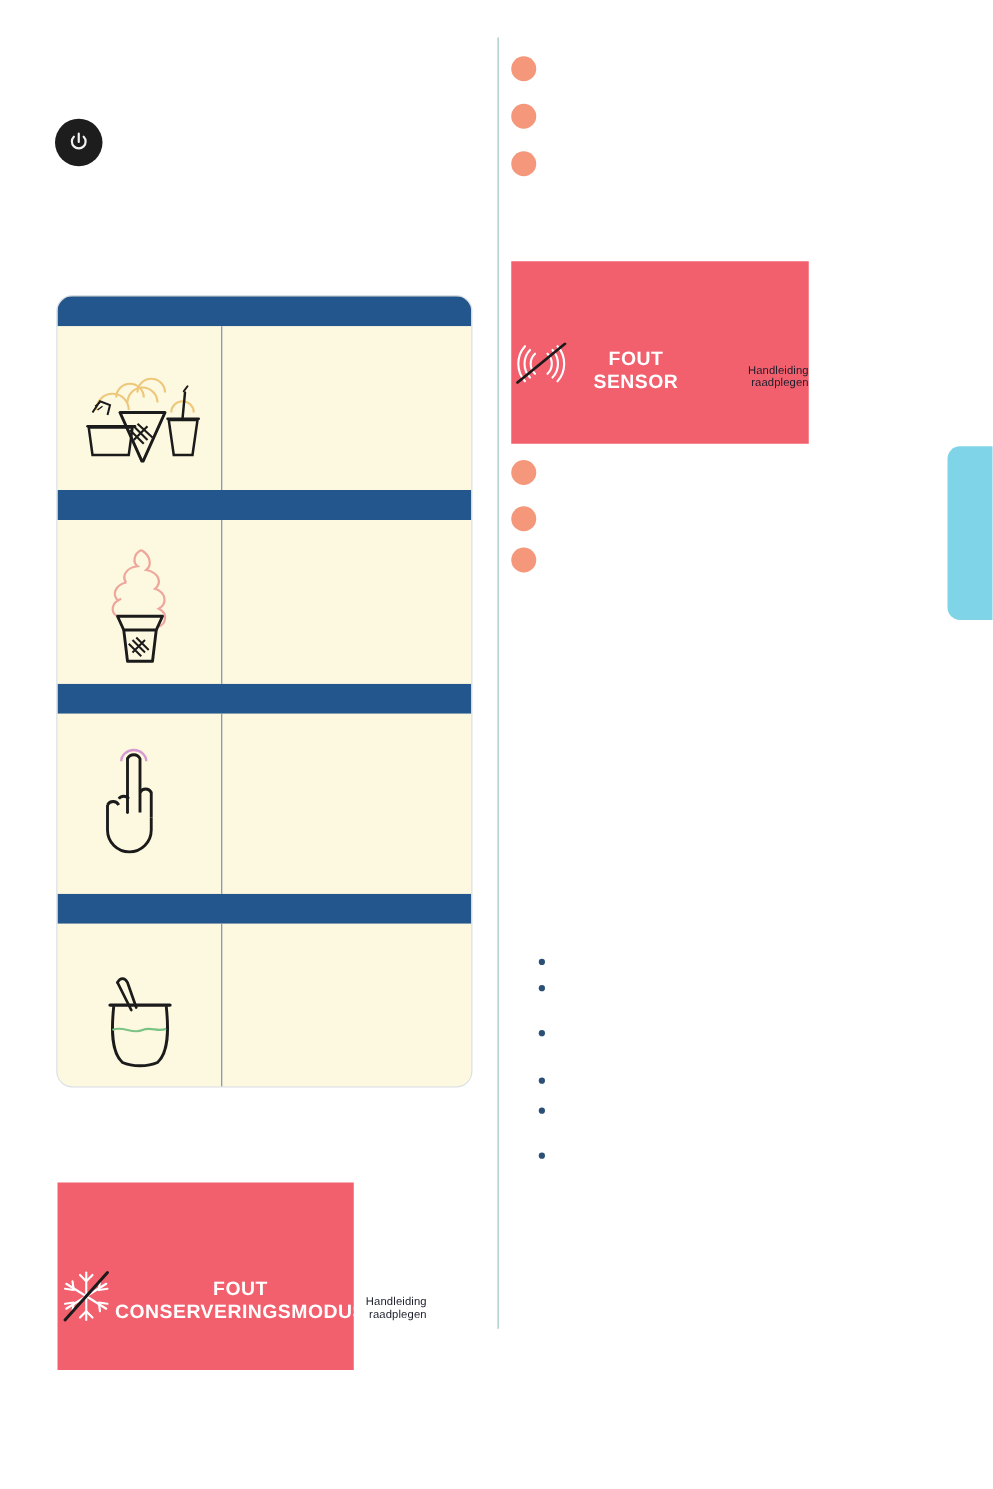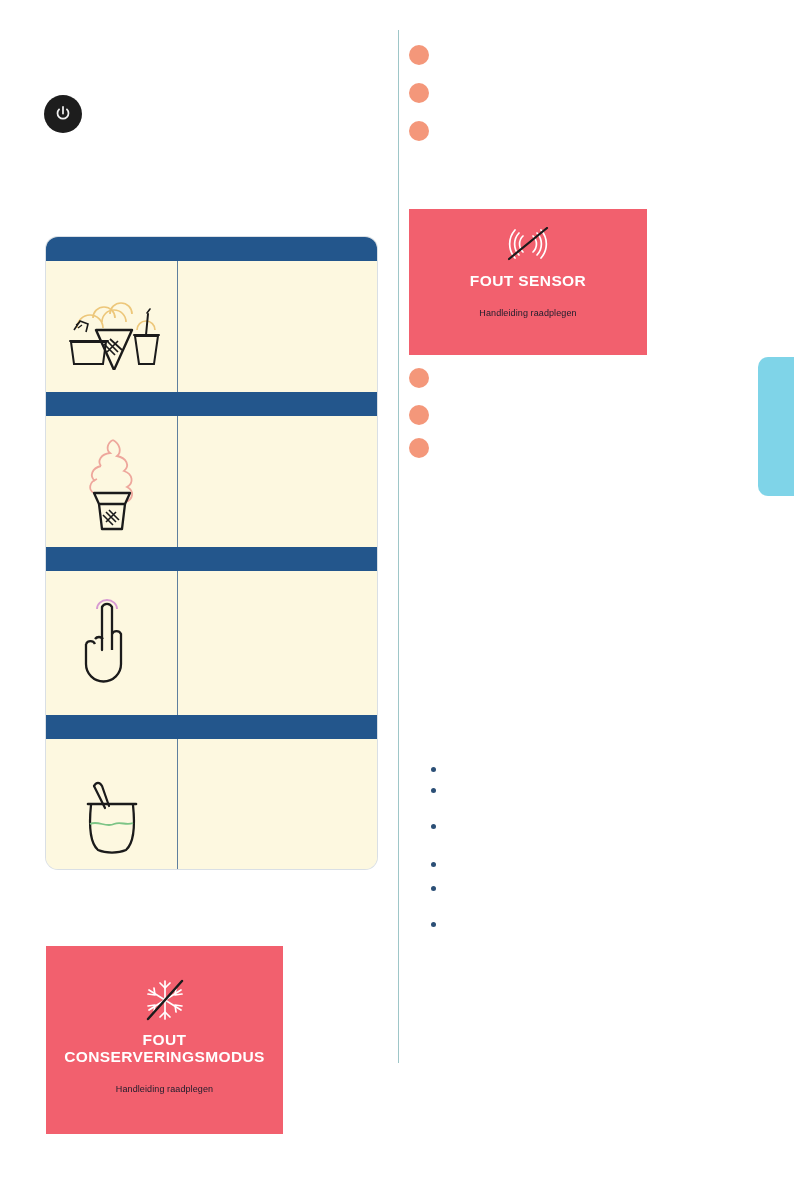--- a/index.html
+++ b/index.html
@@ -35,38 +35,38 @@
   .t-cell-text{
     flex:1;background:#fdf8e0;
     display:flex;align-items:center;
     padding:0 10px;box-sizing:border-box;
     font-size:11px;color:#23568c;
   }
 
   
   .err-card{
     background:#f2606e;color:#ffffff;
-    display:flex;flex-direction:column;align-items:center;
+    display:flex;flex-direction:row;align-items:center;
     box-sizing:border-box;
   }
   .err-icon{display:flex;align-items:center;justify-content:center;}
   .err-title{
     font-weight:bold;letter-spacing:.4px;text-align:center;
     color:#ffffff;line-height:1.12;
   }
   .err-sub{
     font-size:9px;color:#1c1c2b;text-align:right;letter-spacing:.1px;
   }
   #error-card-sensor{
     left:409px;top:209px;width:238px;height:146px;padding-top:18px;
   }
   #error-card-sensor .err-title{font-size:15.5px;margin-top:11px;}
   #error-card-sensor .err-sub{margin-top:19px;}
   #error-card-preservation{
-    left:46px;top:946px;width:237px;height:188px;padding-top:31px;
+    left:46px;top:946px;width:237px;height:150px;padding-top:31px;
   }
   #error-card-preservation .err-title{font-size:15.5px;margin-top:8px;}
   #error-card-preservation .err-sub{margin-top:18px;}
 
   
   #vertical-divider{
     left:398px;top:30px;width:1px;height:1033px;background:#9ec6c8;
   }
   .dot-marker{
     width:20px;height:20px;border-radius:50%;background:#f4977a;

